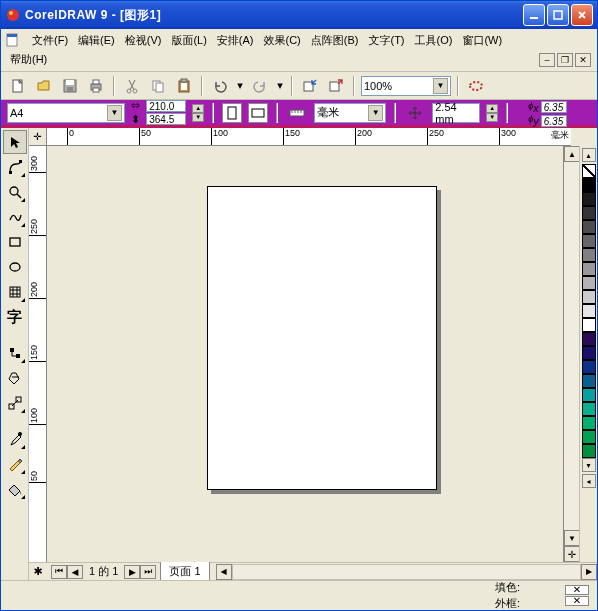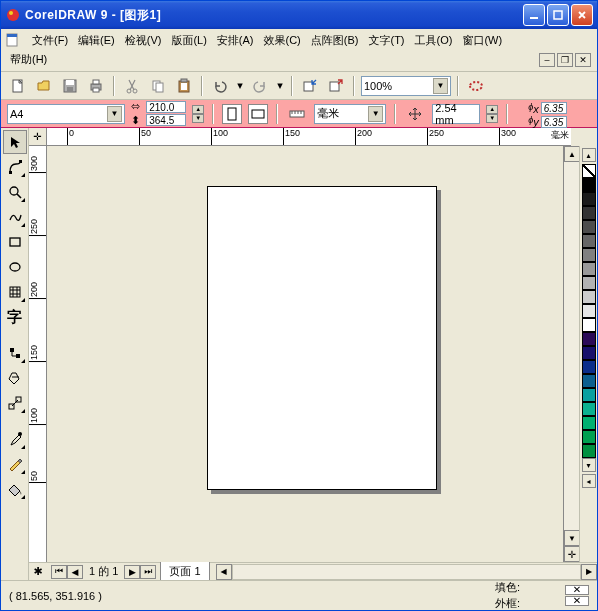--- a/index.html
+++ b/index.html
@@ -15,21 +15,21 @@
 .menubar { background:#ece9d8; padding:2px 4px; display:flex; flex-wrap:wrap; align-items:center; border-bottom:1px solid #c0c0b0; }
 .menubar .micon { width:16px; height:16px; margin-right:6px; }
 .menuitem { padding:2px 5px; cursor:pointer; white-space:nowrap; }
 .mdibtns { margin-left:auto; display:flex; gap:2px; padding-right:2px; }
 .mdibtn { width:16px; height:14px; border:1px solid #888; background:#ece9d8; font-size:9px; display:flex; align-items:center; justify-content:center; cursor:pointer; }
 .toolbar { background:#ece9d8; padding:2px 6px; display:flex; align-items:center; gap:4px; border-bottom:1px solid #c0c0b0; height:28px; }
 .tbtn { width:22px; height:22px; display:flex; align-items:center; justify-content:center; cursor:pointer; border:1px solid transparent; }
 .tsep { width:2px; height:20px; border-left:1px solid #a0a090; border-right:1px solid #fff; margin:0 2px; }
 .combo { height:20px; border:1px solid #7f9db9; background:#fff; display:flex; align-items:center; padding:0 2px; font-size:11px; }
 .combo .dd { width:15px; height:16px; background:#dcdac9; border:1px solid #a09f91; margin-left:2px; display:flex; align-items:center; justify-content:center; font-size:8px; cursor:pointer; }
-.proptoolbar { background:#fca5a5; padding:2px 6px; display:flex; align-items:center; gap:6px; border-bottom:1px solid #be185d; height:28px; }
+.proptoolbar { background:#a21caf; padding:2px 6px; display:flex; align-items:center; gap:6px; border-bottom:3px solid #be185d; height:28px; }
 .spinner { width:12px; display:flex; flex-direction:column; }
 .spinner div { height:9px; border:1px solid #888; background:#dcdac9; font-size:6px; display:flex; align-items:center; justify-content:center; cursor:pointer; }
 .dimgroup { display:flex; flex-direction:column; font-size:10px; gap:1px; }
 .dimrow { display:flex; align-items:center; gap:2px; }
 .dimrow .val { width:40px; border:1px solid #7f9db9; background:#fff; padding:0 2px; height:12px; line-height:12px; font-size:10px; }
 .orientbtn { width:20px; height:20px; border:1px solid #888; background:#fff; display:flex; align-items:center; justify-content:center; cursor:pointer; }
 .workarea { flex:1; display:flex; overflow:hidden; position:relative; }
 .toolbox { width:28px; background:#ece9d8; border-right:1px solid #c0c0b0; display:flex; flex-direction:column; padding-top:2px; }
 .tool { width:24px; height:24px; margin:0 auto 1px; display:flex; align-items:center; justify-content:center; cursor:pointer; font-size:14px; border:1px solid transparent; position:relative; }
 .tool.active { border:1px solid #888; background:#dcdac9; }
@@ -457,21 +457,20 @@
         <div class="hscroll">
           <div class="sbtn">◀</div>
           <div class="track"></div>
           <div class="sbtn">▶</div>
         </div>
       </div>
     </div>
   </div>
 
   <div class="statusbar">
-    <span class="coords">( 81.565, 351.916 )</span>
     <div class="fills">
       <div class="fillsw">
           <span>填色:</span>
         </div>
       <div class="fillsw">
           <span>外框:</span>
         </div>
     </div>
     <div style="display:flex;flex-direction:column;gap:1px">
       <div class="sw"></div>

